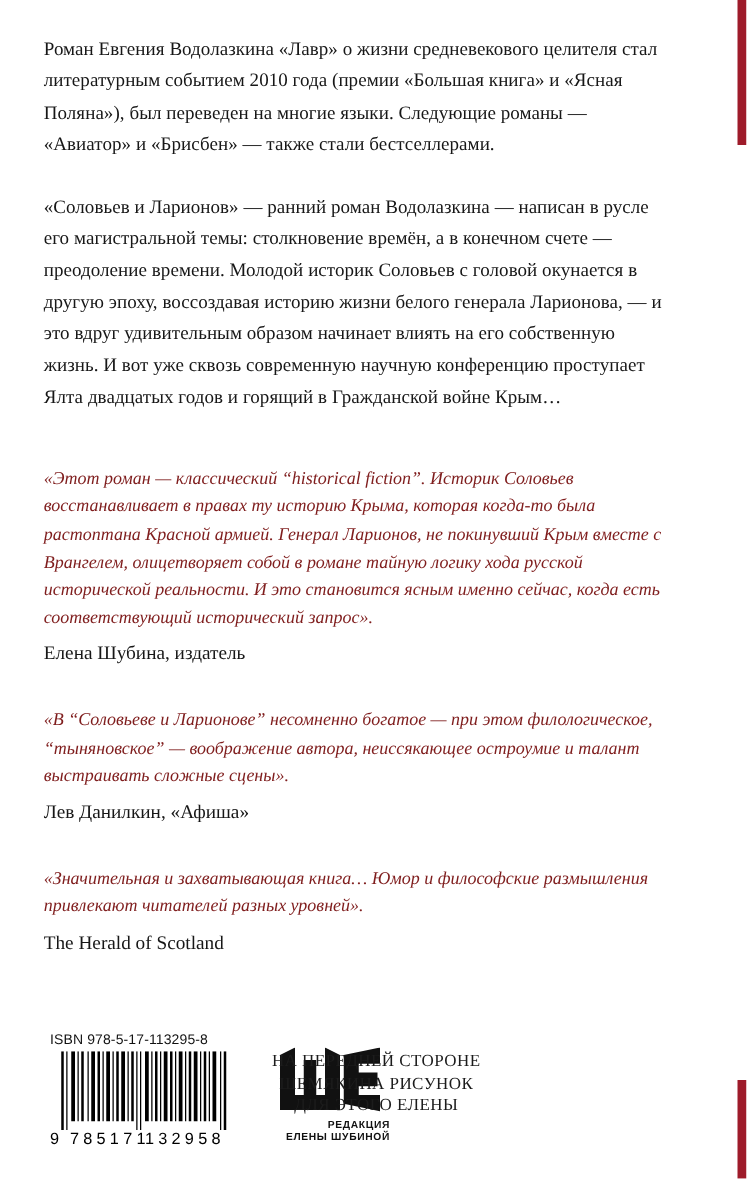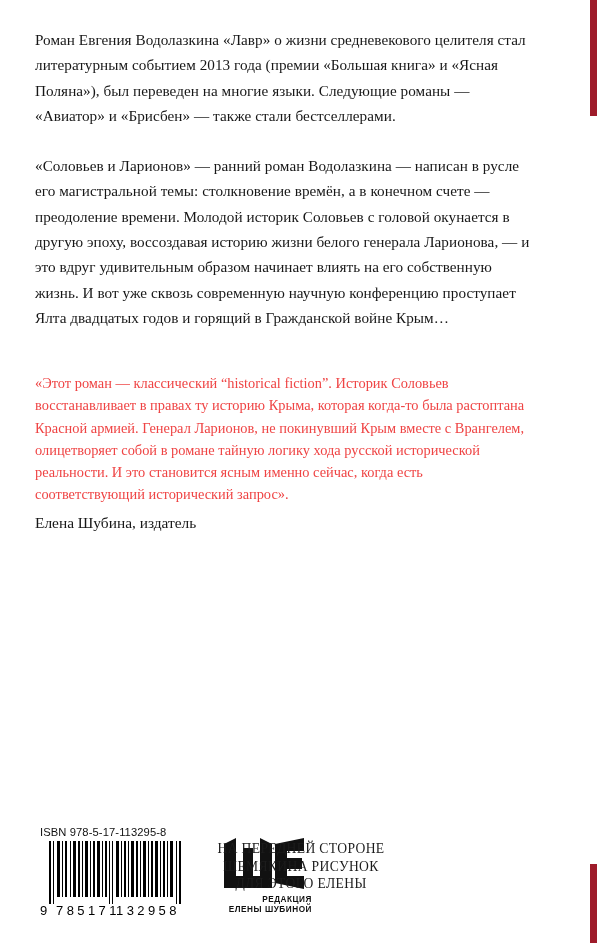--- a/index.html
+++ b/index.html
@@ -46,23 +46,24 @@
     margin: 0 0 0 0;
     text-align: left;
     letter-spacing: 0.05px;
   }
   .blurb + .blurb { margin-top: 25px; }
 
   .quote-block { margin-top: 31px; }
   .quote-block.first-quote { margin-top: 42px; }
 
   .quote-text {
+    font-style: italic;
     font-size: 14.4px;
     line-height: 22.2px;
-    color: #ef4444;
+    color: #7f1d1d;
     margin: 0;
     text-align: left;
   }
   .quote-attrib {
     font-style: normal;
     font-size: 15.4px;
     line-height: 22px;
     color: #171717;
     text-align: left;
     margin-top: 7px;
@@ -128,30 +129,36 @@
 </head>
 <body>
 
 <div class="cover">
 
   <div class="spine-strip top"></div>
   <div class="spine-strip bottom"></div>
 
   <div class="text-column">
 
-    <p class="blurb">Роман Евгения Водолазкина «Лавр» о жизни средневекового целителя стал литературным событием 2013 года (премии «Большая книга» и «Ясная Поляна»), был переведен на многие языки. Следующие романы — «Авиатор» и «Брисбен» — также стали бестселлерами.</p>
+    <p class="blurb">Роман Евгения Водолазкина «Лавр» о жизни средневекового целителя стал литературным событием 2010 года (премии «Большая книга» и «Ясная Поляна»), был переведен на многие языки. Следующие романы — «Авиатор» и «Брисбен» — также стали бестселлерами.</p>
     <p class="blurb">«Соловьев и Ларионов» — ранний роман Водолазкина — написан в русле его магистральной темы: столкновение времён, а в конечном счете — преодоление времени. Молодой историк Соловьев с головой окунается в другую эпоху, воссоздавая историю жизни белого генерала Ларионова, — и это вдруг удивительным образом начинает влиять на его собственную жизнь. И вот уже сквозь современную научную конференцию проступает Ялта двадцатых годов и горящий в Гражданской войне Крым…</p>
 
     <div class="quote-block first-quote">
       <p class="quote-text">«Этот роман — классический “historical fiction”. Историк Соловьев восстанавливает в правах ту историю Крыма, которая когда-то была растоптана Красной армией. Генерал Ларионов, не покинувший Крым вместе с Врангелем, олицетворяет собой в романе тайную логику хода русской исторической реальности. И это становится ясным именно сейчас, когда есть соответствующий исторический запрос».</p>
       <div class="quote-attrib">Елена Шубина, издатель</div>
     </div>
 
-
     <div class="quote-block">
+      <p class="quote-text">«В “Соловьеве и Ларионове” несомненно богатое — при этом филологическое, “тыняновское” — воображение автора, неиссякающее остроумие и талант выстраивать сложные сцены».</p>
+      <div class="quote-attrib">Лев Данилкин, «Афиша»</div>
+    </div>
+
+    <div class="quote-block">
+      <p class="quote-text">«Значительная и захватывающая книга… Юмор и философские размышления привлекают читателей разных уровней».</p>
+      <div class="quote-attrib">The Herald of Scotland</div>
     </div>
 
   </div>
 
   <div class="bottom-area">
 
     <div class="barcode-wrap">
       <div class="isbn-line">ISBN 978-5-17-113295-8</div>
       <svg class="barcode-svg" width="148" height="76" viewBox="0 0 148 76">
         <rect x="0" y="0" width="148" height="76" fill="#ffffff"></rect>

